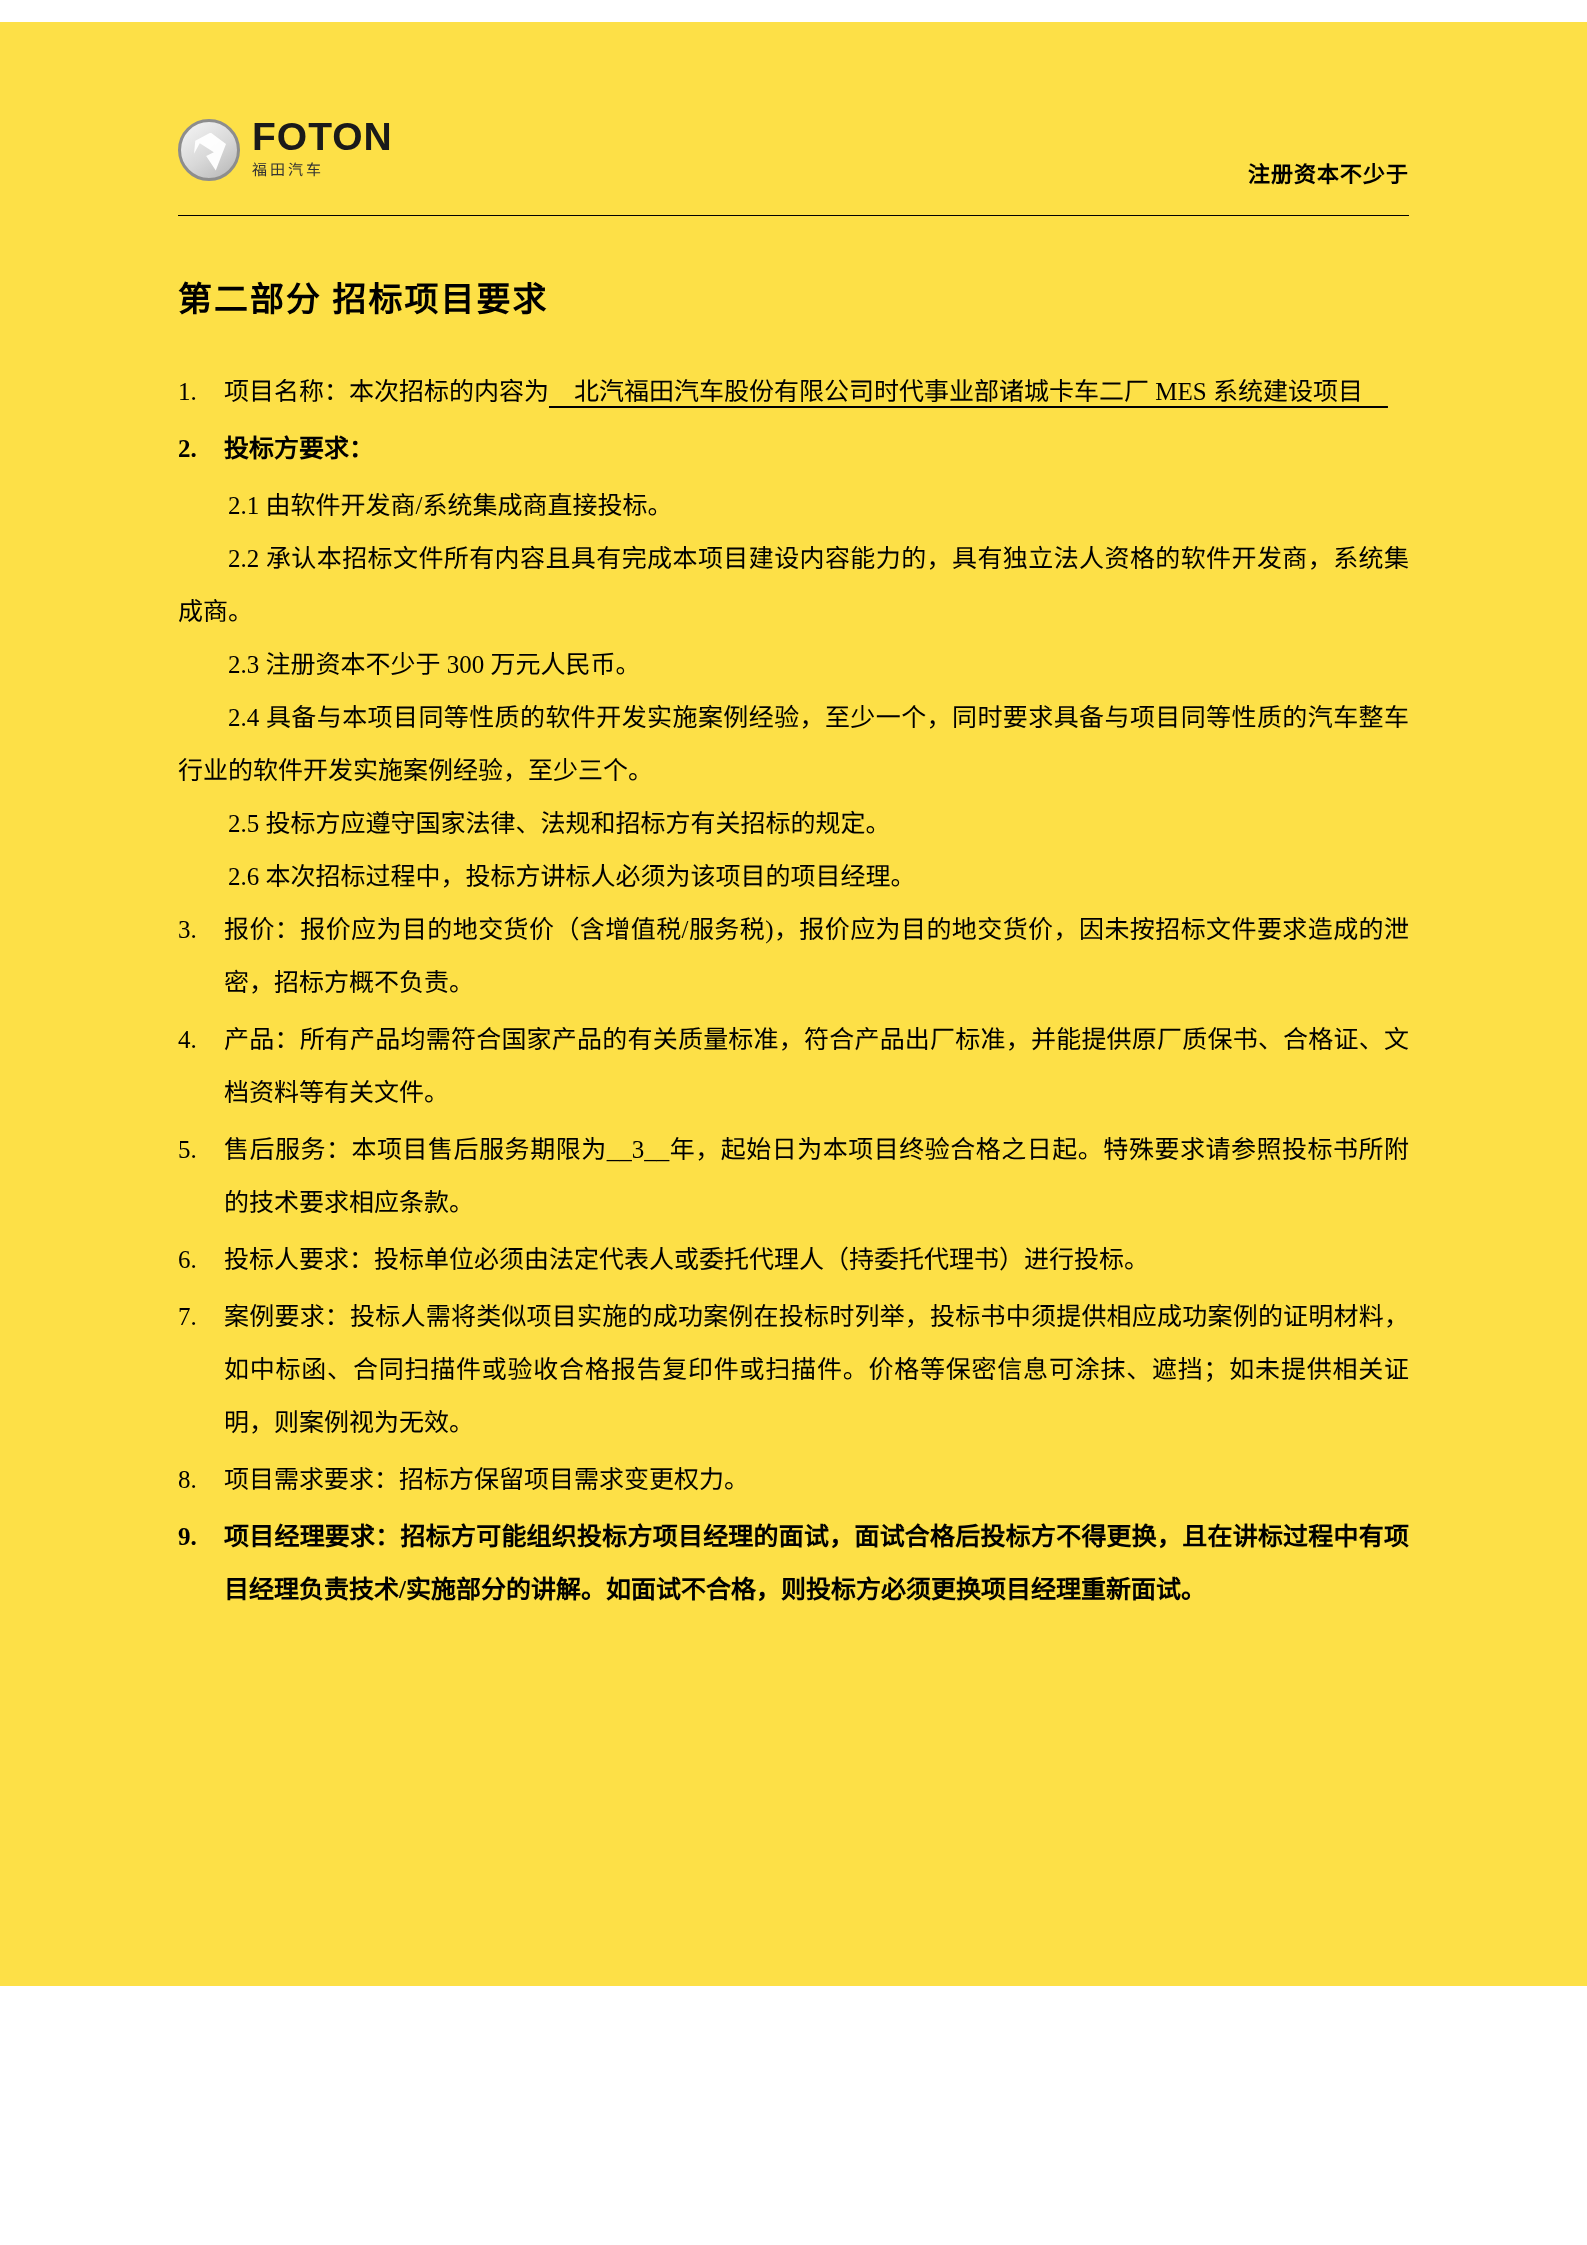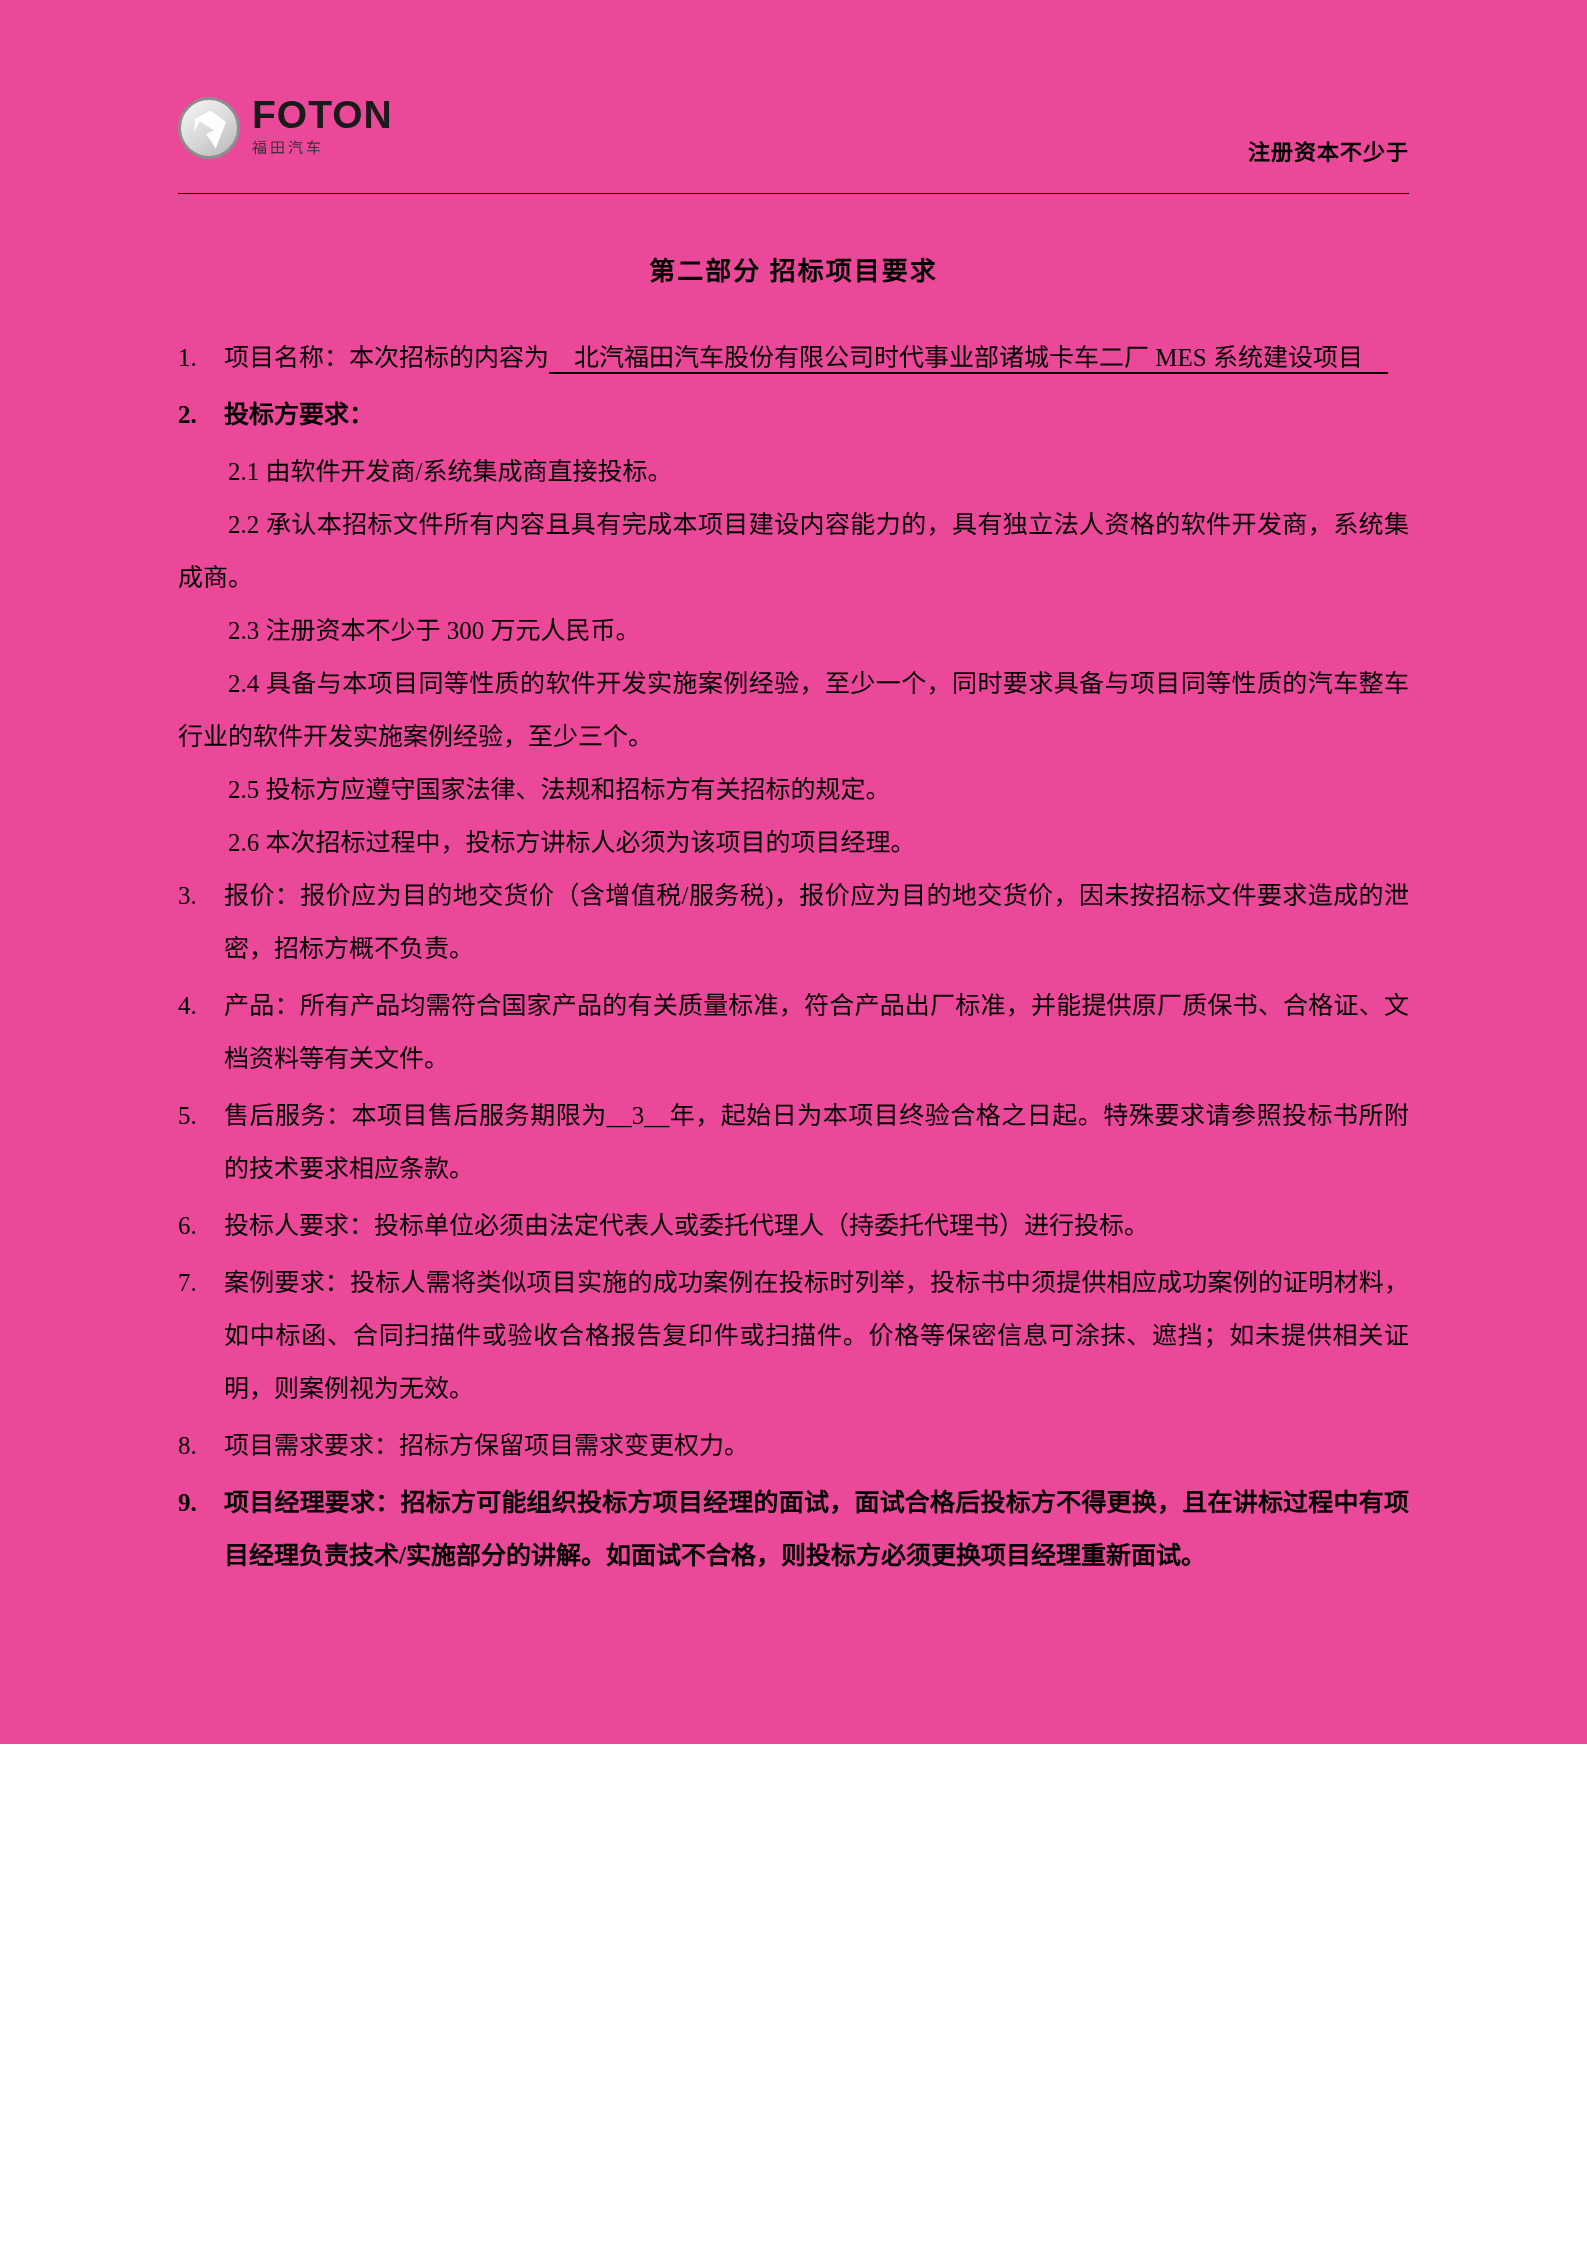--- a/index.html
+++ b/index.html
@@ -3,26 +3,27 @@
 <meta charset="utf-8">
 <style>
   html, body {
     margin: 0;
     padding: 0;
     background: #ffffff;
   }
   .page {
     position: relative;
     width: 1587px;
-    height: 1744px;
-    background: #ec4899;
+    height: 1964px;
+    background: #fde047;
     font-family: "Liberation Serif", "DejaVu Serif", serif;
     color: #000000;
     box-sizing: border-box;
     overflow: hidden;
+    margin-top: 22px;
   }
 
   
   .header {
     position: absolute;
     top: 95px;
     left: 178px;
     right: 178px;
     height: 85px;
   }
@@ -95,22 +96,21 @@
   }
 
   
   .content {
     position: absolute;
     left: 178px;
     right: 178px;
     top: 232px;
   }
   .doc-title {
-    text-align: center;
-    font-size: 26px;
+    font-size: 34px;
     font-weight: bold;
     letter-spacing: 2px;
     margin: 18px 0 44px 0;
   }
 
   .item {
     display: flex;
     margin-bottom: 4px;
   }
   .num {

